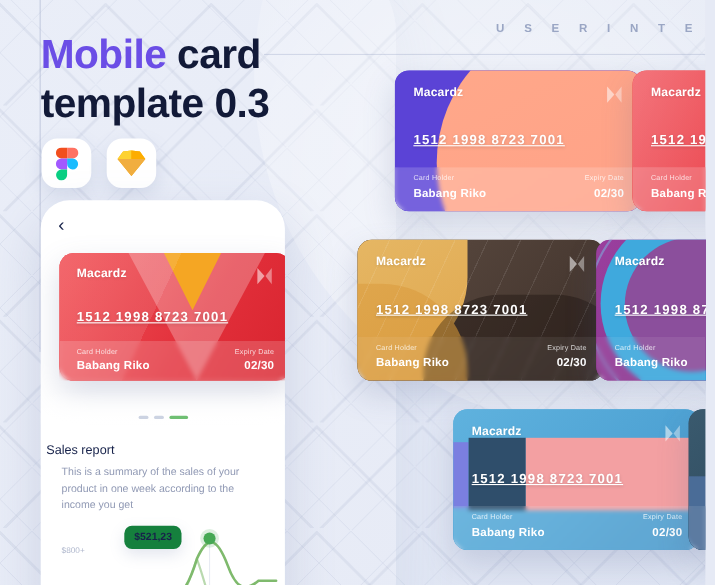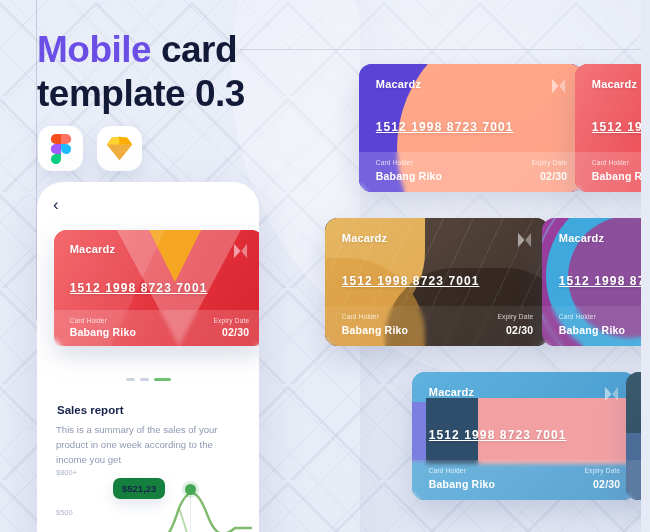--- a/index.html
+++ b/index.html
@@ -67,24 +67,24 @@
     background:rgba(255,255,255,.17);backdrop-filter:blur(2px);}
   .f-lbl{position:absolute;top:18%;font-size:6.5px;color:rgba(255,255,255,.78);letter-spacing:.2px;}
   .f-val{position:absolute;top:45%;font-size:10.5px;font-weight:700;color:#fff;letter-spacing:.2px;}
   .f-left{left:7.5%;}
   .f-right{right:7%;text-align:right;}
 
   
   .dots{position:absolute;left:0;right:0;top:196px;display:flex;gap:5px;justify-content:center;align-items:center;}
   .dot{width:9px;height:3px;border-radius:2px;background:#ccd3e2;}
   .dot.on{width:17px;background:#6fbf73;}
-  .sales-t{position:absolute;left:20px;top:222px;font-size:11.5px;font-weight:700;color:#17224a;}
+  .sales-t{position:absolute;left:5px;top:222px;font-size:11.5px;font-weight:400;color:#17224a;}
   .sales-d{position:absolute;left:19px;right:18px;top:241px;font-size:9.6px;line-height:1.55;color:#9099b4;}
   .chart-wrap{position:absolute;left:0;right:0;top:282px;height:112px;}
-  .ax{position:absolute;left:19px;font-size:7.5px;color:#b0b8cd;}
+  .ax{position:absolute;left:19px;font-size:7.5px;color:#b0b8cd;margin-top:28px;}
 
   .tip{position:absolute;left:76px;top:14px;background:#15803d;border-radius:7px;
     padding:5px 9px;font-size:9.5px;font-weight:700;color:#17224a;
     box-shadow:0 5px 14px rgba(110,125,170,.20);}
   .tip-dot{position:absolute;left:148px;top:20px;width:11px;height:11px;border-radius:50%;
     background:#45a854;box-shadow:0 0 0 3px rgba(69,168,84,.18);}
   .vline{position:absolute;left:153px;top:26px;width:1px;height:86px;background:#e8ebf3;}
 
   
   .phone-fade{position:absolute;left:0;right:0;top:174px;height:30px;
@@ -98,20 +98,21 @@
   <div class="pattern"></div>
   <div class="pattern2"></div>
   <div class="panel-right"></div>
   <div class="hairline"></div>
   <div class="hairline-h"></div>
 
   <div class="headline">
     <span class="accent">Mobile</span><span> card</span><br>
     <span>template 0.3</span>
   </div>
+  <div class="kicker">U S E R   I N T E</div>
 
   <div class="apps">
     <div class="app-ico">
       <svg width="22" height="30" viewBox="0 0 22 32">
         <path d="M5.5 0h5.5v10.7H5.5A5.35 5.35 0 0 1 5.5 0z" fill="#f24e1e"></path>
         <path d="M11 0h5.5a5.35 5.35 0 0 1 0 10.7H11z" fill="#ff7262"></path>
         <path d="M11 10.7h5.5a5.35 5.35 0 1 1-5.5 5.35z" fill="#1abcfe"></path>
         <path d="M5.5 10.7H11v10.7H5.5a5.35 5.35 0 0 1 0-10.7z" fill="#a259ff"></path>
         <path d="M5.5 21.4H11v5.35A5.35 5.35 0 1 1 5.5 21.4z" fill="#0acf83"></path>
       </svg>

